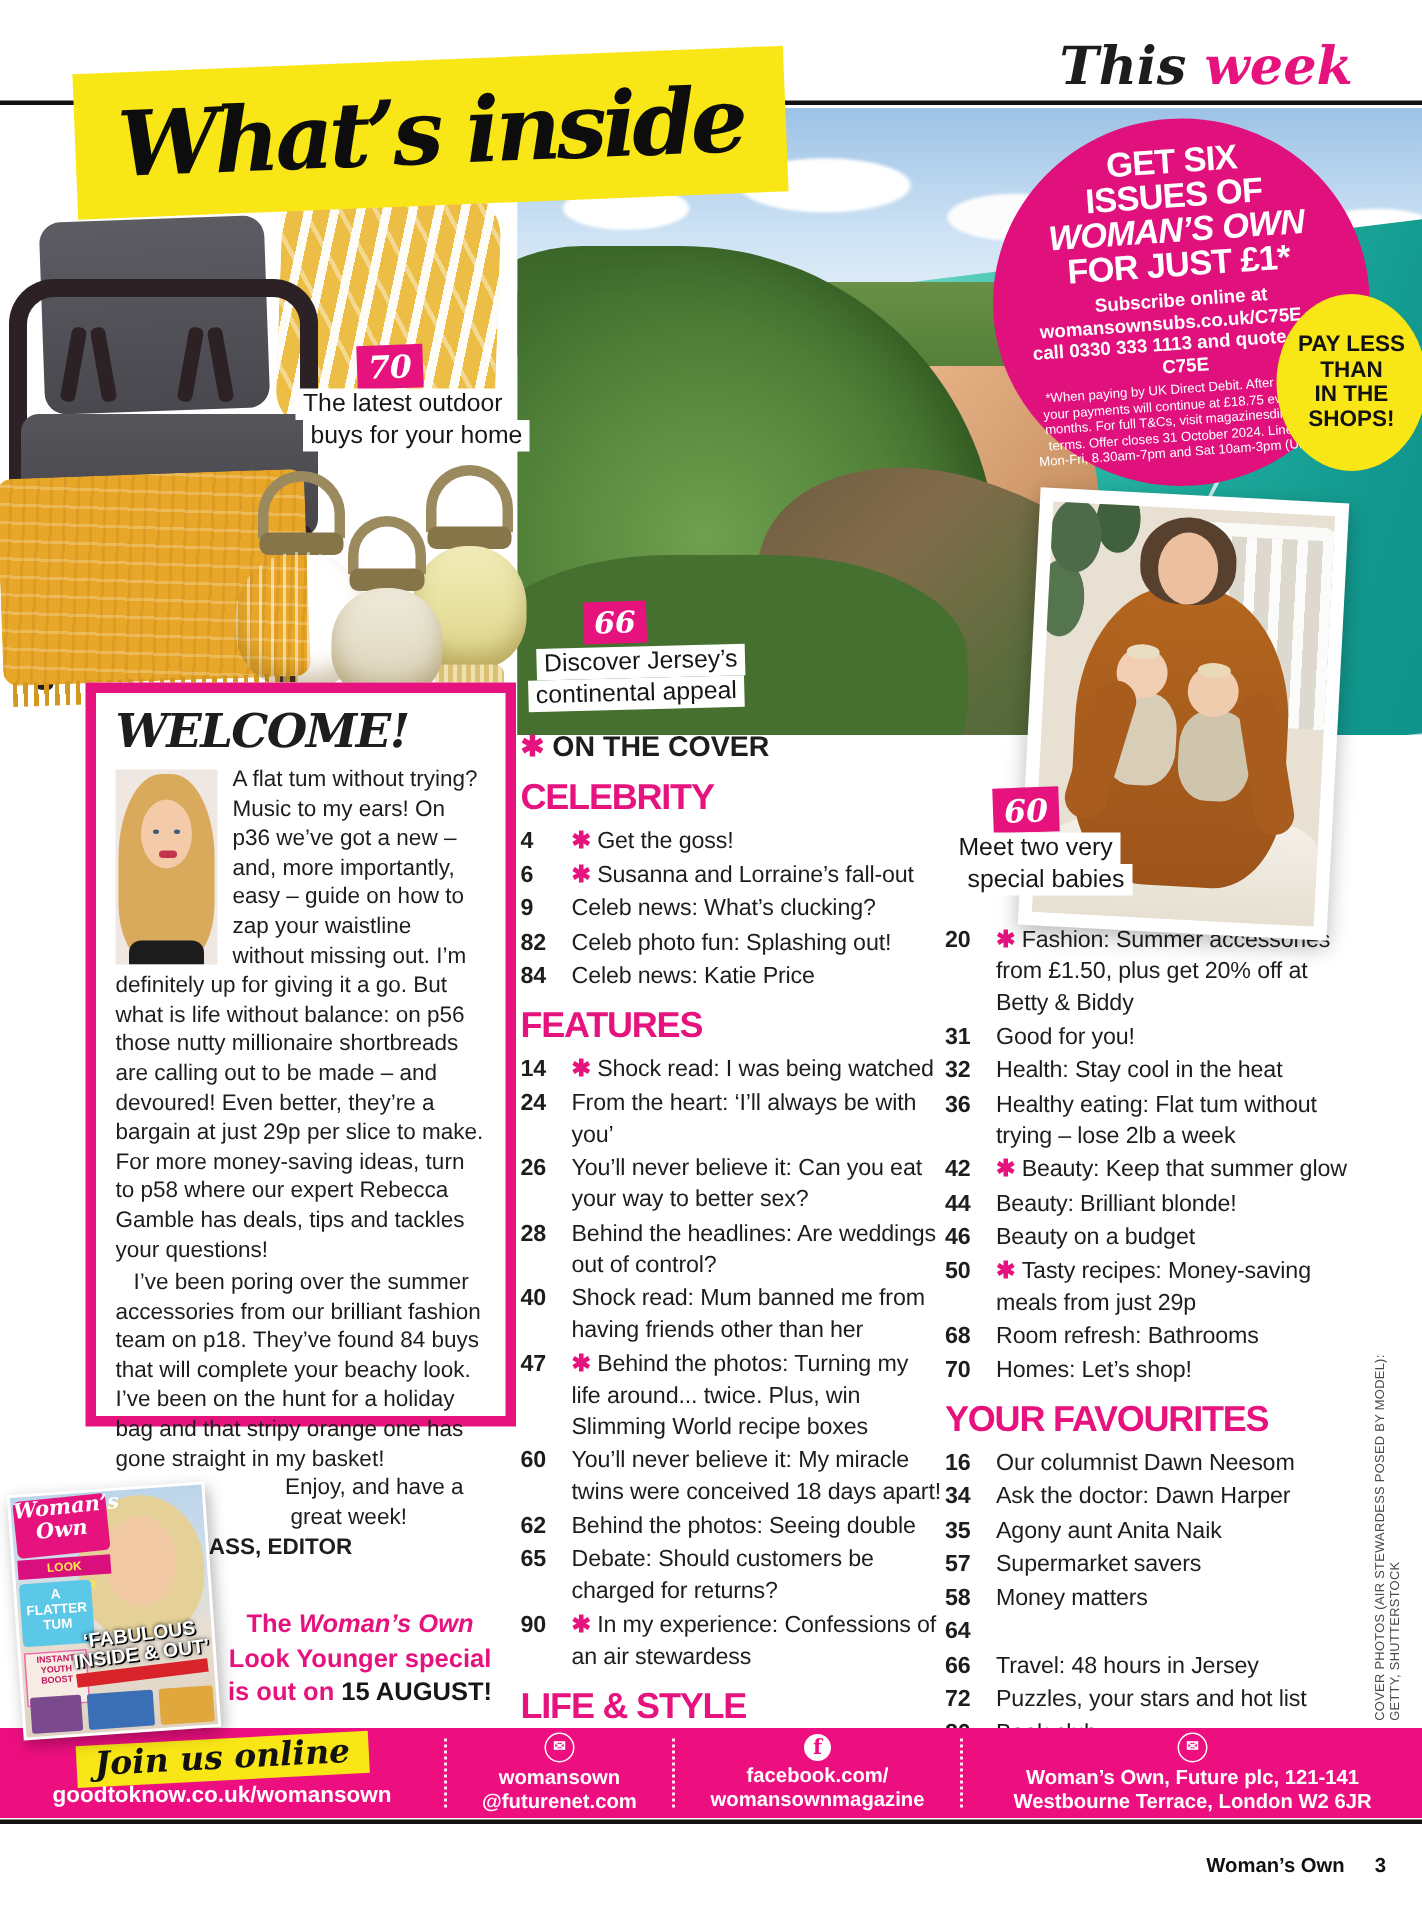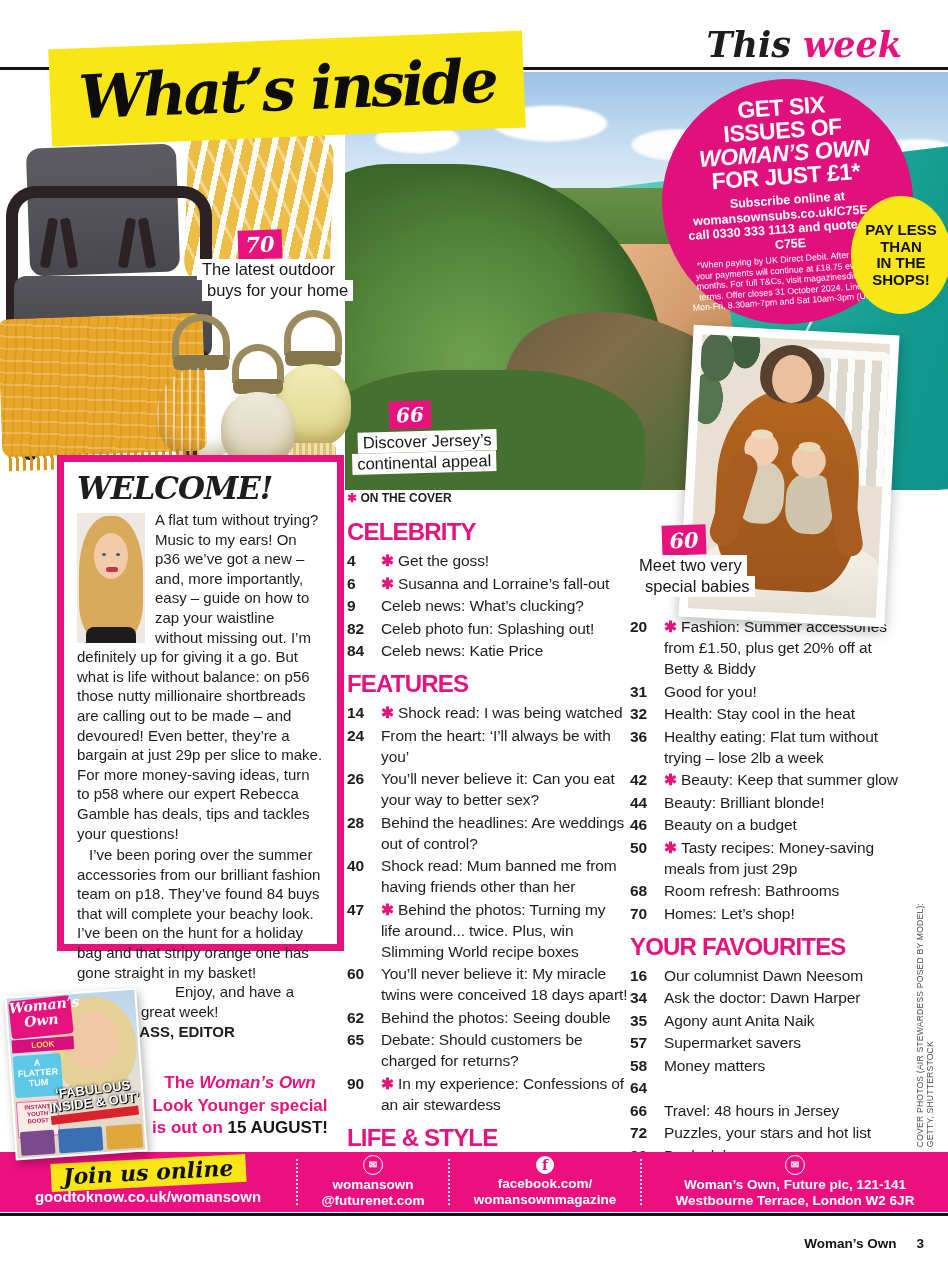--- a/index.html
+++ b/index.html
@@ -144,21 +144,21 @@
       font-size:31px;letter-spacing:-1px;margin:2px 0 4px;}
   .welcome .body{font-size:15px;line-height:19.6px;}
   .edphoto{float:left;width:68px;height:130px;margin:3px 10px 3px 0;background:#efe8e2;
       position:relative;overflow:hidden;}
   .edphoto .hair{position:absolute;left:2px;top:3px;width:64px;height:124px;border-radius:45% 45% 30% 30%;background:#d9a95c;}
   .edphoto .face{position:absolute;left:17px;top:20px;width:34px;height:46px;border-radius:50%;background:#f3cba8;}
   .edphoto .eye{position:absolute;width:4px;height:3px;border-radius:50%;background:#3a5a78;top:40px;}
   .edphoto .e1{left:25px;} .edphoto .e2{left:39px;}
   .edphoto .lips{position:absolute;left:29px;top:54px;width:12px;height:5px;border-radius:3px;background:#c2354b;}
   .edphoto .shirt{position:absolute;left:9px;bottom:0;width:50px;height:16px;border-radius:8px 8px 0 0;background:#1c1c1c;}
-  .signoff{margin-left:64px;}
+  .signoff{margin-left:64px;text-align:center;}
   .signoff .l1{text-indent:34px;}
   .signature{font-weight:bold;text-align:left;margin-top:1px;}
 
   
   .coverthumb{position:absolute;left:10px;top:992px;width:132px;height:164px;background:#fff;
       transform:rotate(-4deg);z-index:5;padding:2px;box-sizing:border-box;box-shadow:2px 4px 10px rgba(0,0,0,.3);}
   .cvin{position:relative;width:100%;height:100%;overflow:hidden;
       background:linear-gradient(180deg,#bcd5ea 0%,#cfdde9 30%,#e8dfd2 60%,#ded2c2 100%);}
   .cvin .hair{position:absolute;left:42px;top:4px;width:84px;height:96px;border-radius:50% 50% 45% 45%;background:#e5d198;}
   .cvin .face{position:absolute;left:60px;top:18px;width:48px;height:60px;border-radius:50%;background:#f0c8a4;}
@@ -181,21 +181,21 @@
   .cvin .bb3{left:90px;width:36px;background:#e0a73c;}
   .special{position:absolute;left:142px;top:1072px;width:196px;text-align:center;z-index:4;
       color:#e6137e;font-weight:bold;font-size:17px;line-height:22.5px;}
   .special .blk{color:#161616;}
   .special i{font-style:italic;}
 
   
   .toccol{position:absolute;z-index:2;font-size:15.5px;line-height:21px;letter-spacing:-.1px;}
   .tc-mid{left:347px;top:488px;width:281px;}
   .tc-right{left:630px;top:616px;width:278px;}
-  .oncover{font-weight:bold;font-size:12px;margin-bottom:6px;letter-spacing:0;}
+  .oncover{font-weight:bold;font-size:19px;margin-bottom:6px;letter-spacing:0;}
   .star{color:#e6137e;font-weight:bold;}
   .toc-heading{color:#e6137e;font-weight:bold;font-size:24px;letter-spacing:-.8px;
       margin:10px 0 5px;line-height:26px;}
   .toc-row{display:flex;margin-bottom:1.5px;}
   .toc-num{width:34px;flex:none;font-weight:bold;}
   .toc-text{flex:1;}
 
   
   .credits{position:absolute;left:800px;top:1012px;width:250px;transform:rotate(-90deg);
       font-size:8.6px;line-height:10.2px;color:#4a4a4a;letter-spacing:.2px;z-index:2;}

